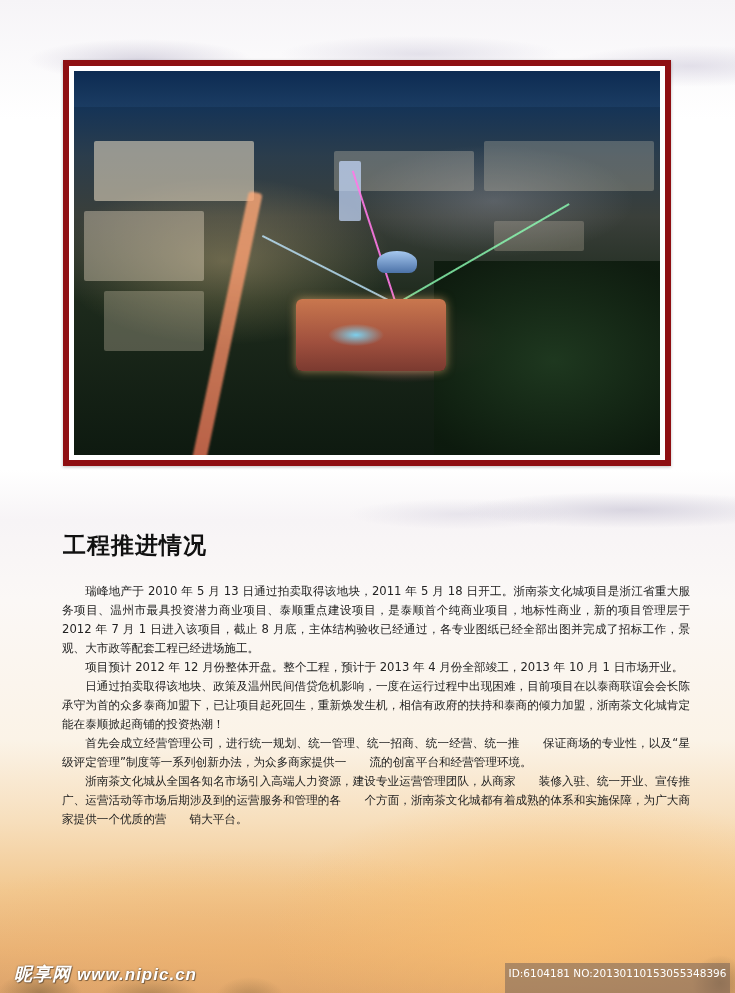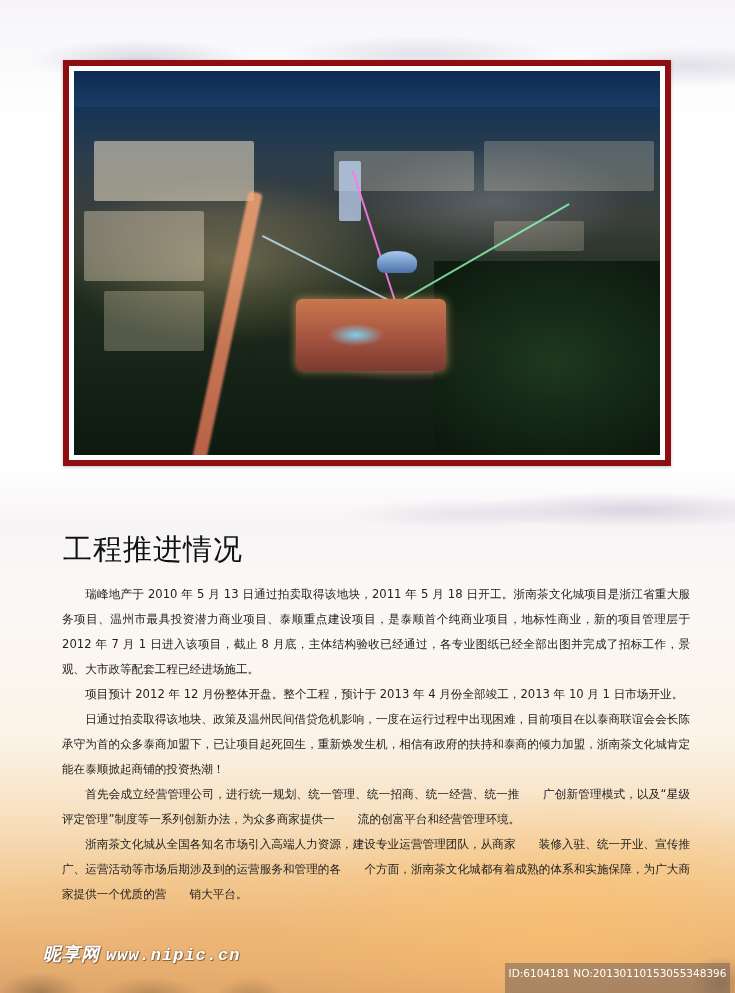--- a/index.html
+++ b/index.html
@@ -84,39 +84,38 @@
     .photo .green {
       position: absolute; left: 360px; top: 190px; width: 238px; height: 200px;
       background: radial-gradient(ellipse 200px 140px at 120px 100px, #1f3a20, #0c1a0d 80%);
       opacity: 0.9;
     }
 
     
     .title {
       position: absolute; left: 63px; top: 530px; margin: 0;
       font-family: "DejaVu Serif", "Liberation Serif", serif;
-      font-size: 29px; font-weight: normal; color: #111111; letter-spacing: 1px;
+      font-size: 23px; font-weight: bold; color: #111111; letter-spacing: 1px;
     }
     .body {
       position: absolute; left: 62px; top: 582px; width: 628px;
-      font-size: 11.6px; line-height: 25px; color: #222222;
+      font-size: 11.6px; line-height: 19px; color: #222222;
       font-family: "DejaVu Sans", "Liberation Sans", sans-serif;
     }
     .body p { margin: 0; text-align: justify; }
     .body p.indent { text-indent: 2em; }
     .body .subhead { font-weight: bold; color: #111; }
 
     
     .wm-logo {
-      position: absolute; left: 14px; top: 942px;
-      font-family: Liberation Mono, monospace;
+      position: absolute; left: 14px; top: 962px;
+      font-family: Liberation Sans, sans-serif;
       font-size: 18px; font-weight: bold; font-style: italic; color: #ffffff;
       text-shadow: 0 0 2px rgba(80,60,40,0.8), 1px 1px 0 rgba(90,70,50,0.6);
       letter-spacing: 1px;
-      margin-left: 29px;
     }
     .wm-logo .url { font-size: 17px; margin-left: 6px; font-weight: bold; }
     .wm-id {
       position: absolute; left: 505px; top: 963px; width: 225px; height: 38px;
       background: rgba(120,100,90,0.55); color: #ffffff;
       font-family: "DejaVu Sans", "Liberation Sans", sans-serif;
       font-size: 10.5px; line-height: 20px; text-align: center;
     }
   </style>
 </head>
@@ -147,20 +146,20 @@
     </div>
   </div>
 </div>
 
 <h1 class="title">工程推进情况</h1>
 
 <div class="body">
   <p class="indent">瑞峰地产于 2010 年 5 月 13 日通过拍卖取得该地块，2011 年 5 月 18 日开工。浙南茶文化城项目是浙江省重大服务项目、温州市最具投资潜力商业项目、泰顺重点建设项目，是泰顺首个纯商业项目，地标性商业，新的项目管理层于 2012 年 7 月 1 日进入该项目，截止 8 月底，主体结构验收已经通过，各专业图纸已经全部出图并完成了招标工作，景观、大市政等配套工程已经进场施工。</p>
   <p class="indent">项目预计 2012 年 12 月份整体开盘。整个工程，预计于 2013 年 4 月份全部竣工，2013 年 10 月 1 日市场开业。</p>
   <p class="indent">日通过拍卖取得该地块、政策及温州民间借贷危机影响，一度在运行过程中出现困难，目前项目在以泰商联谊会会长陈承守为首的众多泰商加盟下，已让项目起死回生，重新焕发生机，相信有政府的扶持和泰商的倾力加盟，浙南茶文化城肯定能在泰顺掀起商铺的投资热潮！</p>
-  <p class="indent">首先会成立经营管理公司，进行统一规划、统一管理、统一招商、统一经营、统一推　　广创新管理模式，以及“星级评定管理”制度等一系列创新办法，为众多商家提供一　　流的创富平台和经营管理环境。</p>
+  <p class="indent">首先会成立经营管理公司，进行统一规划、统一管理、统一招商、统一经营、统一推　　保证商场的专业性，以及“星级评定管理”制度等一系列创新办法，为众多商家提供一　　流的创富平台和经营管理环境。</p>
   <p class="indent">浙南茶文化城从全国各知名市场引入高端人力资源，建设专业运营管理团队，从商家　　装修入驻、统一开业、宣传推广、运营活动等市场后期涉及到的运营服务和管理的各　　个方面，浙南茶文化城都有着成熟的体系和实施保障，为广大商家提供一个优质的营　　销大平台。</p>
 </div>
 
 <div class="wm-logo">
   <span>昵享网</span><span class="url">www.nipic.cn</span>
 </div>
 <div class="wm-id">ID:6104181 NO:20130110153055348396</div>
 
 </body></html>

